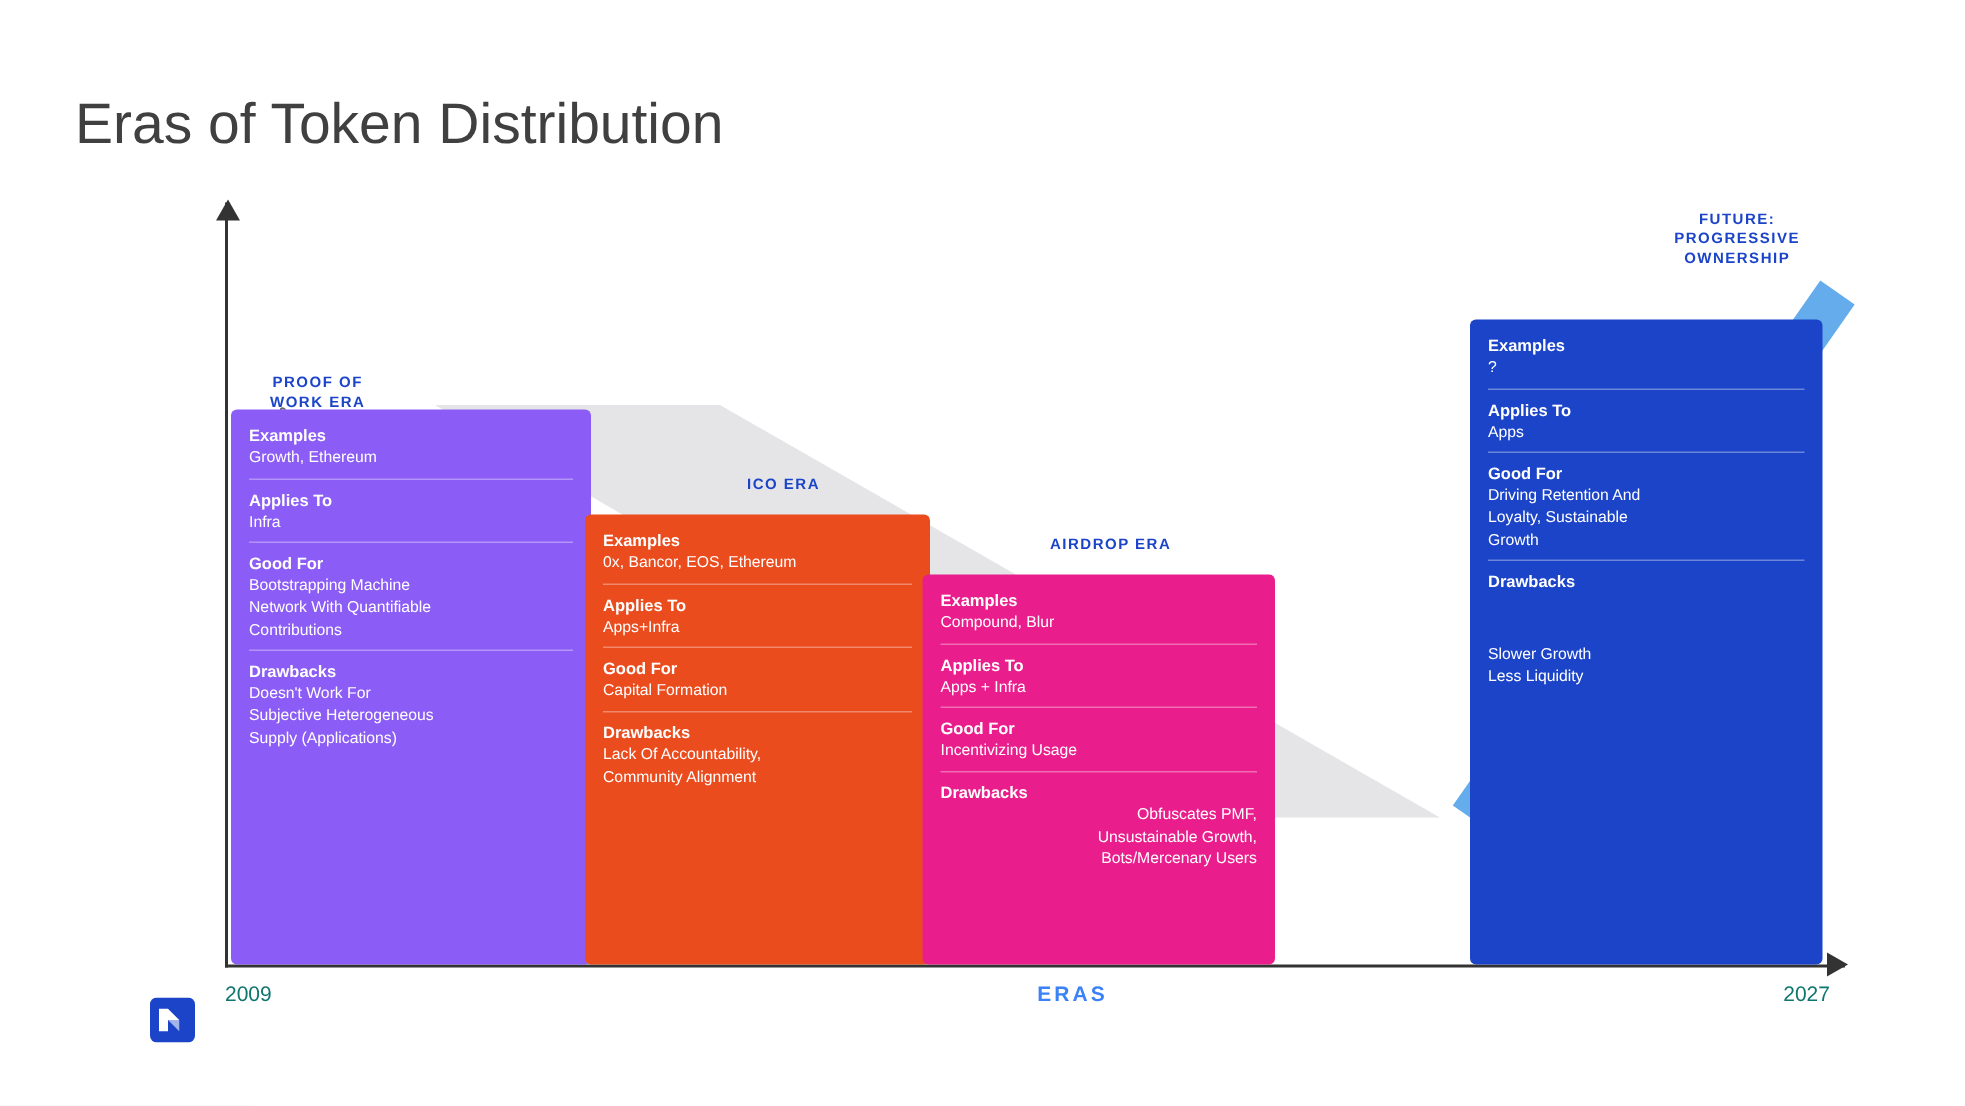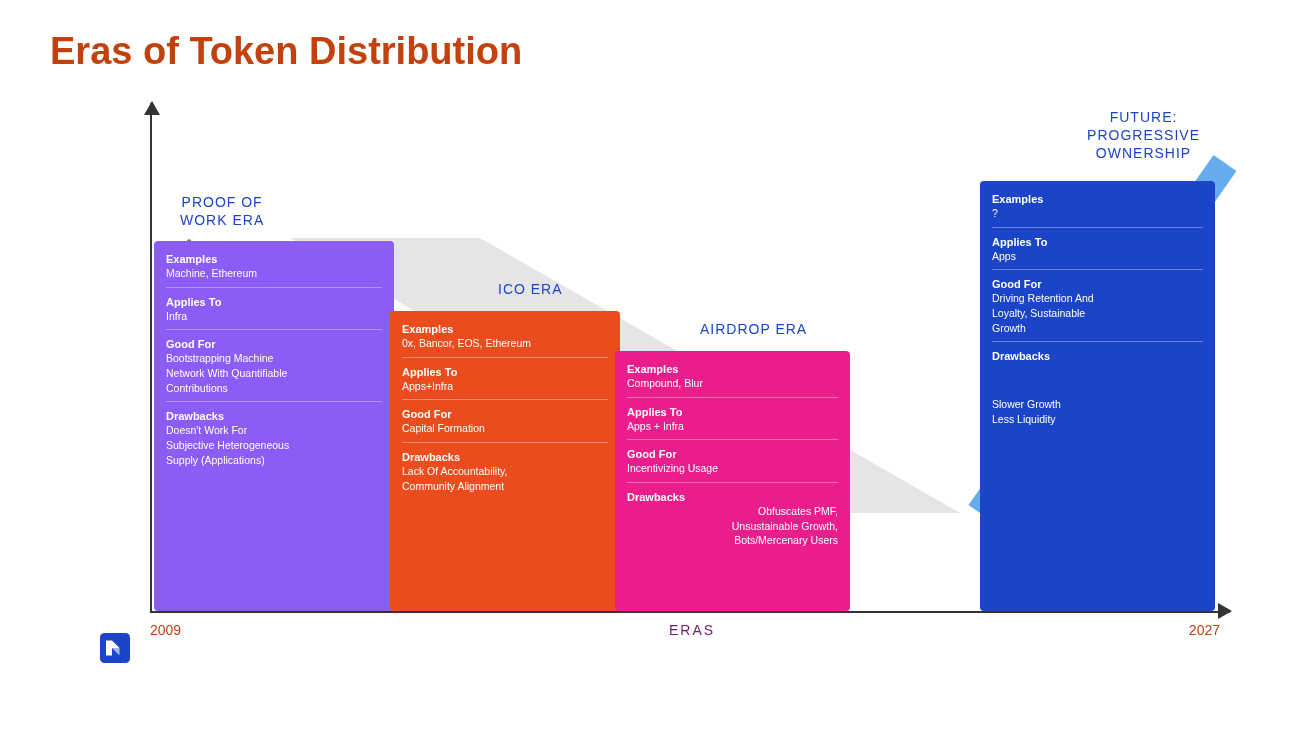--- a/index.html
+++ b/index.html
@@ -15,23 +15,24 @@
     }
     .slide {
       background: #ffffff;
       width: 1310px;
       height: 737px;
       position: relative;
       padding: 30px 50px 20px 50px;
     }
     .title {
       font-size: 38px;
-      font-weight: 700;
-      color: #c2410c;
+      font-weight: 400;
+      color: #404040;
       margin-bottom: 10px;
+      margin-top: 32px;
     }
     .chart-area {
       position: relative;
       width: 100%;
       height: 590px;
     }
     
     .axis-x {
       position: absolute;
       bottom: 60px;
@@ -67,25 +68,25 @@
       height: 0;
       border-left: 8px solid transparent;
       border-right: 8px solid transparent;
       border-bottom: 14px solid #333;
     }
     
     .x-label {
       position: absolute;
       bottom: 35px;
       font-size: 14px;
-      color: #c2410c;
+      color: #0f766e;
       font-weight: 400;
     }
     .x-label-2009 { left: 100px; }
-    .x-label-eras { left: 642px; font-size: 14px; font-weight: 400; color: #701a75; letter-spacing: 2px; }
+    .x-label-eras { left: 665px; font-size: 14px; font-weight: 700; color: #3b82f6; letter-spacing: 2px; }
     .x-label-2027 { right: 40px; margin-top: 24px; }
     
     .era-box {
       position: absolute;
       border-radius: 4px;
       padding: 4px 12px;
       bottom: 62px;
     }
     .era-pow {
       background: #8B5CF6;
@@ -111,30 +112,30 @@
     .era-future {
       background: #1B44C8;
       left: 930px;
       width: 235px;
       height: 430px;
       bottom: 62px;
     }
     
     .era-label {
       position: absolute;
-      font-size: 14px;
-      font-weight: 400;
+      font-size: 10px;
+      font-weight: 700;
       color: #1B44C8;
       text-align: center;
       letter-spacing: 1px;
       line-height: 1.3;
     }
     .era-label-pow {
       left: 130px;
-      bottom: 444px;
+      bottom: 430px;
     }
     .era-label-ico {
       left: 448px;
       bottom: 375px;
     }
     .era-label-airdrop {
       left: 650px;
       bottom: 335px;
     }
     .era-label-future {
@@ -209,21 +210,21 @@
         <marker id="arrowhead" markerWidth="10" markerHeight="7" refX="10" refY="3.5" orient="auto">
           <polygon points="0 0, 10 3.5, 0 7" fill="#4A9EE8"></polygon>
         </marker>
       </defs>
       <line x1="830" y1="430" x2="1075" y2="80" stroke="#4A9EE8" stroke-width="28" marker-end="url(#arrowhead)" opacity="0.85"></line>
     </svg>
 
     <div class="era-box era-pow">
       <div class="box-content">
         <div class="box-label">Examples</div>
-        <div class="box-value">Machine, Ethereum</div>
+        <div class="box-value">Growth, Ethereum</div>
         <hr class="box-divider">
         <div class="box-label">Applies To</div>
         <div class="box-value">Infra</div>
         <hr class="box-divider">
         <div class="box-label">Good For</div>
         <div class="box-value" style="white-space:pre-line;">Bootstrapping Machine
 Network With Quantifiable
 Contributions</div>
         <hr class="box-divider">
         <div class="box-label">Drawbacks</div>

